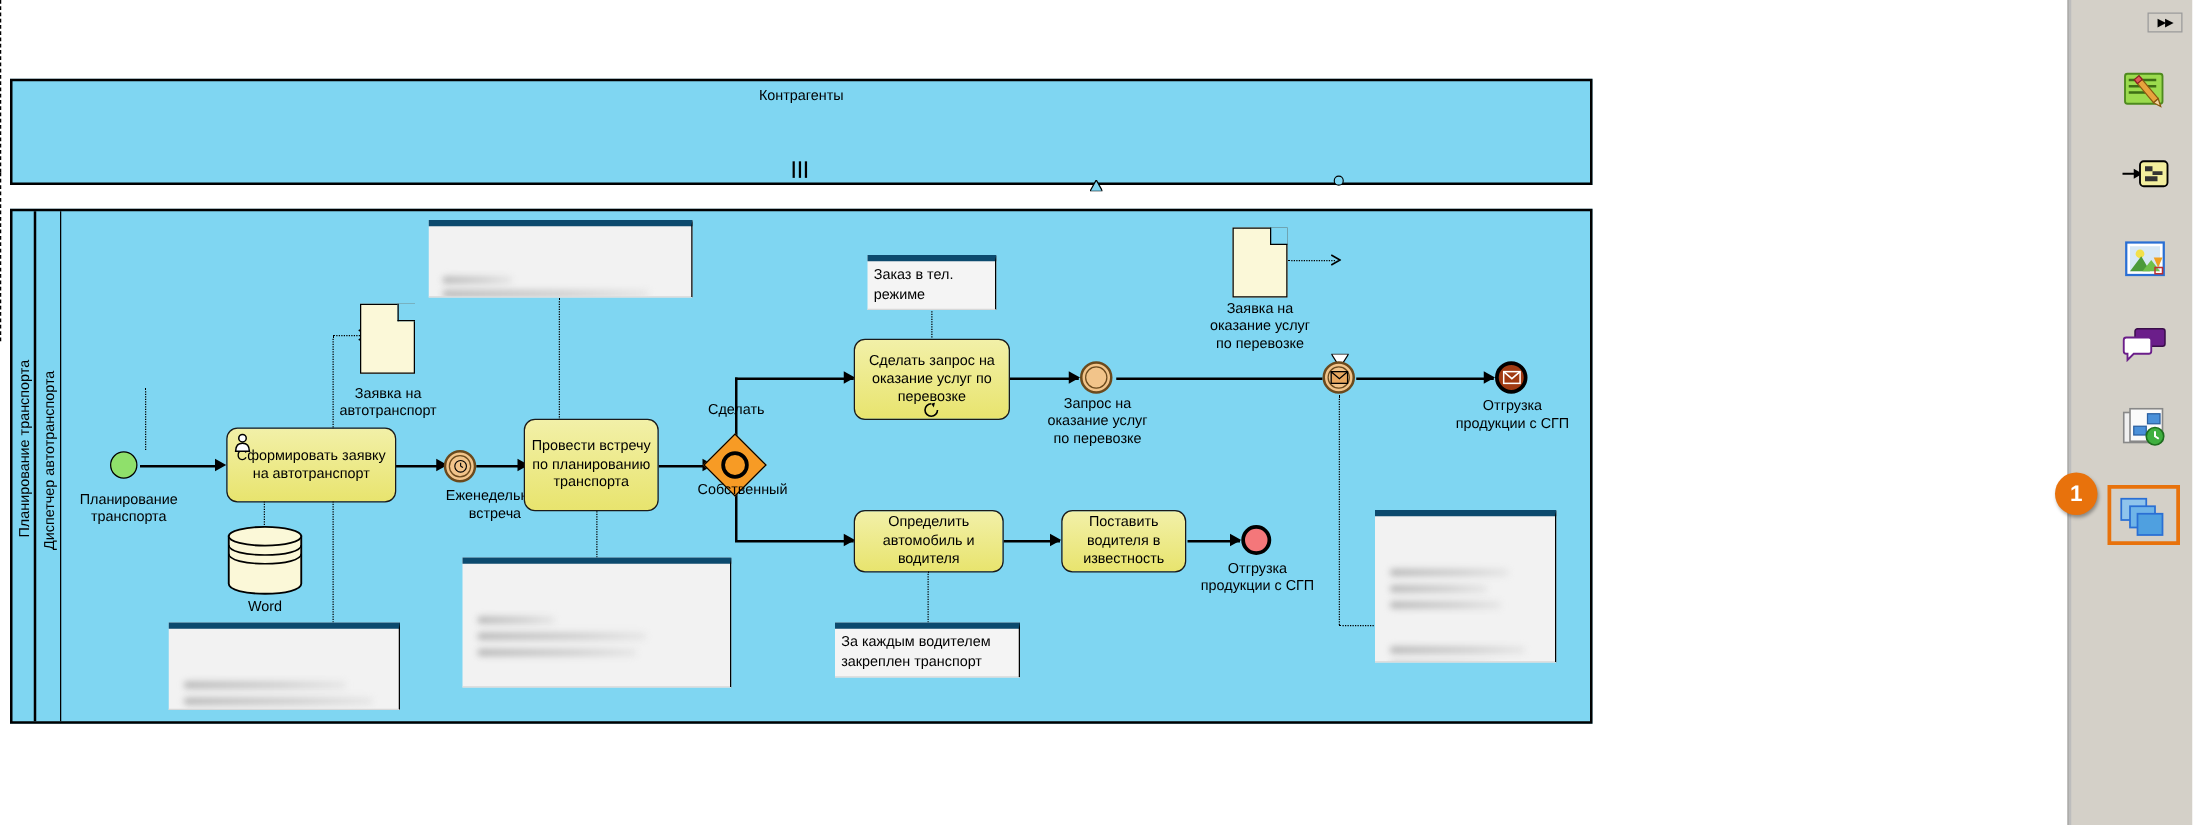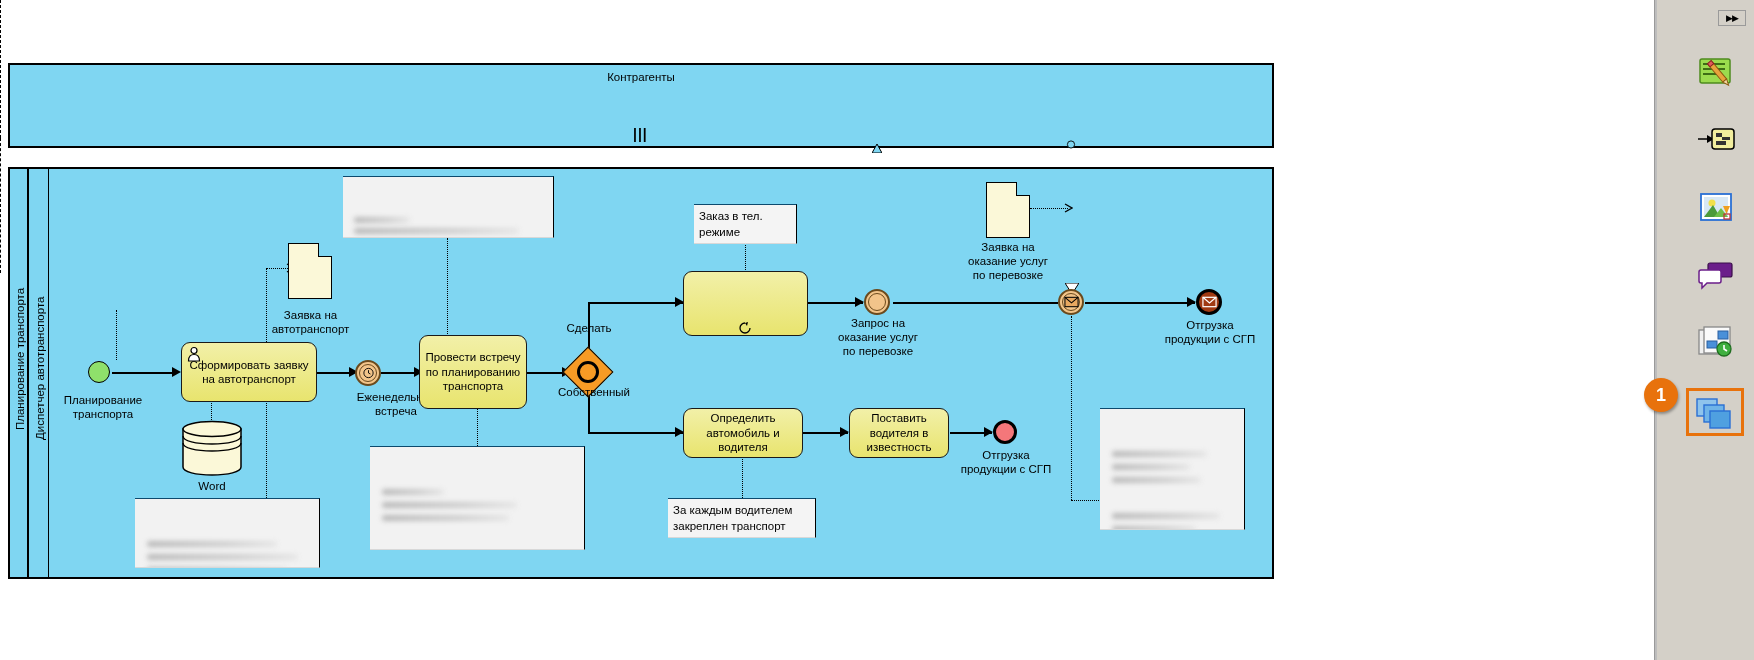--- a/index.html
+++ b/index.html
@@ -145,21 +145,21 @@
     position: absolute;
     font-size: 11.5px; color:#000;
     text-align: center; line-height: 1.22;
     white-space: pre-line;
   }
 
   .annot {
     position: absolute;
     background: #F4F4F4;
     border-right: 1.5px solid #000;
-    border-top: 1px solid #0c4a6e;
+    border-top: 5px solid #0c4a6e;
     border-bottom: 1px solid #d8d8d8;
     font-size: 11.5px; color:#000;
     padding: 3px 4px 3px 5px;
     line-height: 1.4;
     white-space: pre-line;
   }
   .annot.blurred {
     color: transparent;
     background: #F2F2F2;
     overflow: hidden;
@@ -380,20 +380,23 @@
 транспорта</span>
     </div>
 
     <div class="gateway" style="left:570px; top:354px;">
       <div class="inner"></div>
     </div>
     <div class="label" style="left:553px; top:321px; width:72px;">Сделать</div>
     <div class="label" style="left:550px; top:385px; width:88px;">Собственный</div>
 
     <div class="task" style="left:683px; top:271px; width:125px; height:65px;">
+      <span>Сделать запрос на
+оказание услуг по
+перевозке</span>
       <svg class="loop-marker" viewBox="0 0 14 12">
         <path d="M11,6 A5,5 0 1 1 6,1" fill="none" stroke="#000" stroke-width="1.3"></path>
         <polygon points="6,1 9,0 8,4" fill="#000"></polygon>
       </svg>
     </div>
 
     <div class="event ev-inter" style="left:864px; top:289px;"></div>
     <div class="label" style="left:824px; top:316px; width:108px;">Запрос на
 оказание услуг
 по перевозке</div>

